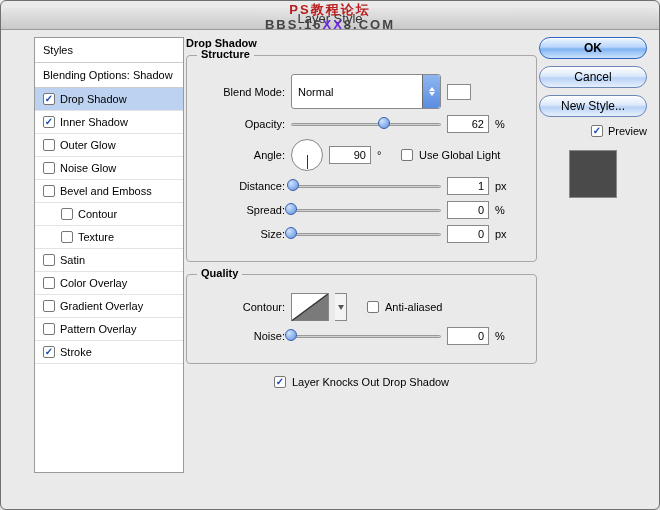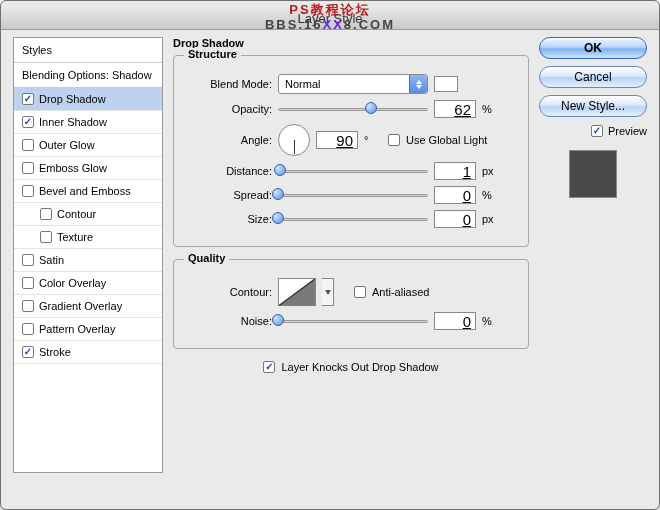--- a/index.html
+++ b/index.html
@@ -15,21 +15,21 @@
     background: linear-gradient(#e6e6e6, #c9c9c9);
     border-bottom: 1px solid #9a9a9a; border-radius: 6px 6px 0 0;
     text-align: center; line-height: 22px; font-size: 13px; color: #333;
   }
   .watermark {
     position: absolute; top: 0; left: 0; right: 0; text-align: center; pointer-events: none;
   }
   .watermark .l1 { font-size: 13px; font-weight: bold; color: #b91c1c; letter-spacing: 2px; }
   .watermark .l2 { font-size: 13px; font-weight: bold; color: #444; letter-spacing: 2px; margin-top: -2px; }
   .watermark .red { color: #6d28d9; }
-  .body { display: flex; padding: 12px; gap: 10px; height: calc(100% - 24px); }
+  .body { display: flex; padding: 12px; gap: 2px; height: calc(100% - 24px); margin-left: 21px; }
 
   
   .styles-panel {
     width: 150px; background: #fff; border: 1px solid #9a9a9a;
     display: flex; flex-direction: column;
   }
   .styles-header {
     padding: 6px 8px; border-bottom: 1px solid #ccc; background: #fff;
   }
   .styles-sub {
@@ -61,21 +61,21 @@
     padding: 0 4px; font-weight: bold; font-size: 11px;
   }
   .panel-title {
     font-weight: bold; font-size: 11px; margin-bottom: 6px;
   }
   .form-row {
     display: flex; align-items: center; margin: 6px 0; gap: 6px;
   }
   .form-row .lbl { width: 86px; text-align: right; }
   .select {
-    width: 150px; height: 20px; border: 1px solid #8a8a8a; background: #fff;
+    width: 150px; height: 35px; border: 1px solid #8a8a8a; background: #fff;
     border-radius: 3px; display: inline-flex; align-items: center;
     position: relative; padding: 0 6px;
   }
   .select .arrow {
     position: absolute; right: 0; top: 0; bottom: 0; width: 18px;
     background: linear-gradient(#8fb6f0,#5a8de0); border-left: 1px solid #6a6a6a;
     border-radius: 0 3px 3px 0; display: flex; flex-direction: column;
     align-items: center; justify-content: center; gap: 1px;
   }
   .select .arrow::before { content: ""; border-left: 3px solid transparent; border-right: 3px solid transparent; border-bottom: 4px solid #fff; }
@@ -91,21 +91,21 @@
     background: linear-gradient(#bcbcbc,#e4e4e4); border-radius: 2px;
     border: 1px solid #9a9a9a;
   }
   .slider .thumb {
     position: absolute; top: 0; width: 12px; height: 12px; border-radius: 50%;
     background: radial-gradient(circle at 30% 30%, #cfe3ff, #5c8fe0);
     border: 1px solid #3a62a8; transform: translateX(-50%);
   }
   .numbox {
     width: 42px; height: 18px; border: 1px solid #888; background: #fff;
-    text-align: right; padding: 1px 4px; font-size: 15px; text-decoration: underline;
+    text-align: right; padding: 1px 4px; font-size: 11px;
   }
   .unit { width: 18px; }
   .angle-dial {
     width: 32px; height: 32px; border: 1px solid #888; border-radius: 50%;
     background: #fff; position: relative;
   }
   .angle-dial::after {
     content: ""; position: absolute; left: 50%; top: 50%; width: 1px; height: 14px;
     background: #333; transform-origin: top center; transform: rotate(0deg);
   }
@@ -167,21 +167,21 @@
       <div class="style-row">
         <span class="chk checked"></span>
         <span>Inner Shadow</span>
       </div>
       <div class="style-row">
         <span class="chk"></span>
         <span>Outer Glow</span>
       </div>
       <div class="style-row">
         <span class="chk"></span>
-        <span>Emboss Glow</span>
+        <span>Noise Glow</span>
       </div>
       <div class="style-row">
         <span class="chk"></span>
         <span>Bevel and Emboss</span>
       </div>
       <div class="style-row indent">
         <span class="chk"></span>
         <span>Contour</span>
       </div>
       <div class="style-row indent">

